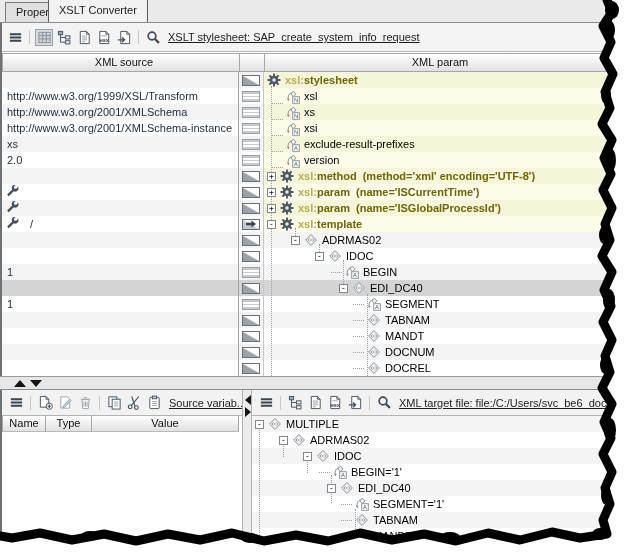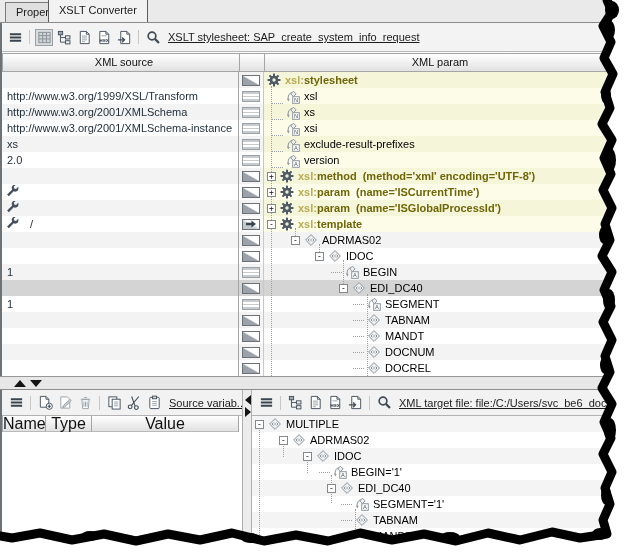--- a/index.html
+++ b/index.html
@@ -70,21 +70,21 @@
   .vsplit{position:absolute;left:242px;top:390px;width:10px;height:164px;background:#ececec;
           border-left:1px solid #b0b0b0;border-right:1px solid #b0b0b0;box-sizing:border-box;}
   .tri-left{left:2px;top:5px;border-top:5px solid transparent;border-bottom:5px solid transparent;border-right:6px solid #141414;}
   .tri-right{left:2px;top:17px;border-top:5px solid transparent;border-bottom:5px solid transparent;border-left:6px solid #141414;}
   
   .bl-panel{position:absolute;left:2px;top:390px;width:240px;height:164px;background:#fff;}
   .br-panel{position:absolute;left:252px;top:390px;width:360px;height:164px;background:#fff;}
   .tbar-b{position:relative;width:100%;height:26px;background:#f2f2f2;border-bottom:1px solid #b2b2b2;
           display:flex;align-items:center;box-sizing:border-box;padding-left:4px;}
   .vhdr{display:flex;height:16px;}
-  .vh{height:16px;line-height:15px;font-size:16px;text-align:center;color:#111;box-sizing:border-box;
+  .vh{height:16px;line-height:15px;font-size:11px;text-align:center;color:#111;box-sizing:border-box;
       background:linear-gradient(#ffffff,#e1e1e1);border-right:1px solid #a5a5a5;border-bottom:1px solid #b9b9b9;}
   .vh.c0{width:44px;border-left:1px solid #a5a5a5;}
   .vh.c1{width:46px;}
   .vh.c2{width:147px;}
   #br-tree{position:relative;width:100%;height:137px;overflow:hidden;}
   #br-tree .row.e{background:#f4f4f4;}
   
   #tear{position:absolute;left:0;top:0;width:624px;height:554px;pointer-events:none;z-index:50;}
 </style>
 </head>

